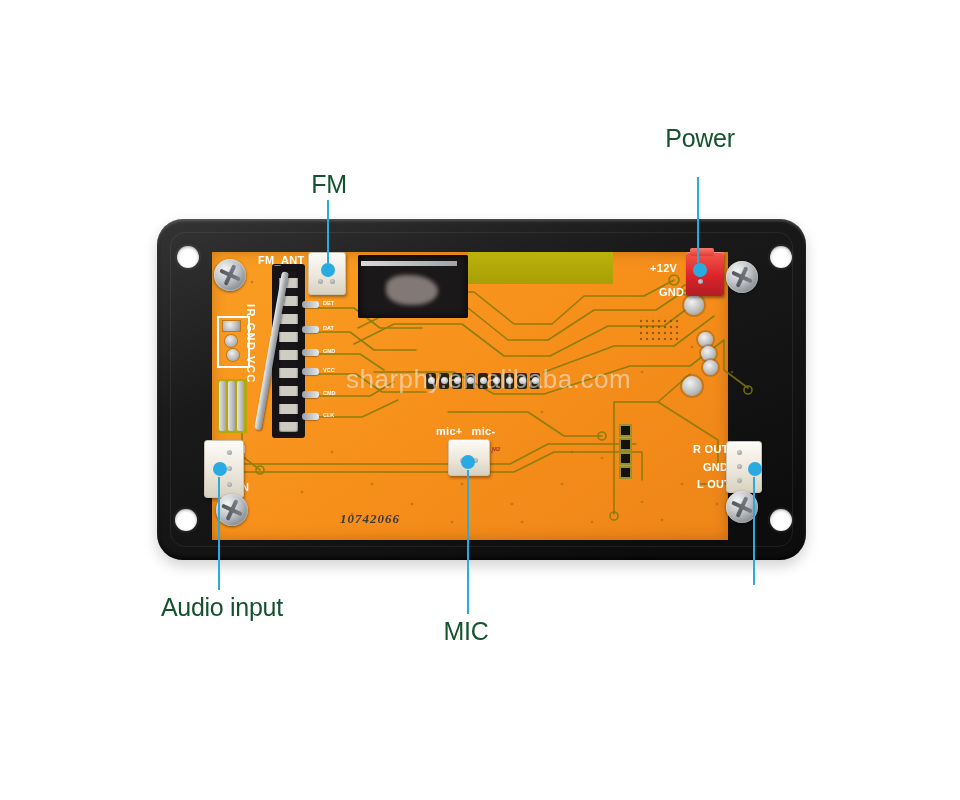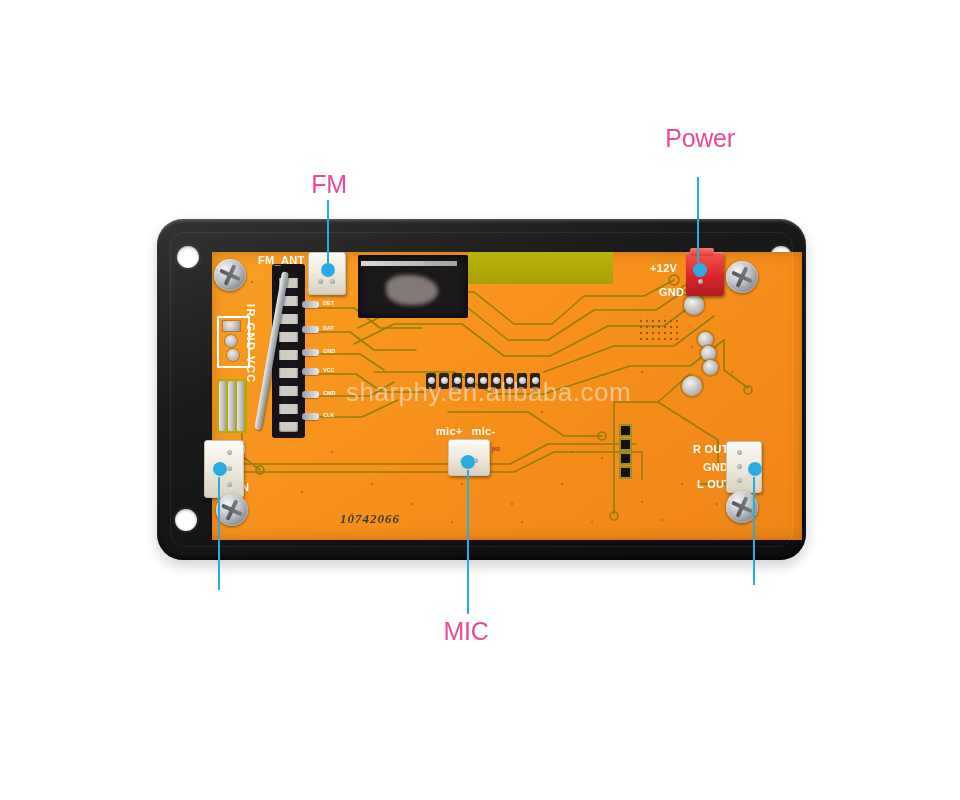--- a/index.html
+++ b/index.html
@@ -1,33 +1,33 @@
 <!DOCTYPE html>
 <html><head>
 <meta charset="utf-8">
 <style>
   html,body{margin:0;padding:0;background:#fff;}
   .canvas{position:relative;width:960px;height:800px;background:#ffffff;overflow:hidden;
           font-family:"Liberation Sans",sans-serif;}
   
-  .callout{position:absolute;color:#ec4899;font-size:25px;letter-spacing:-0.3px;z-index:9;white-space:nowrap;}
+  .callout{position:absolute;color:#14532d;font-size:25px;letter-spacing:-0.3px;z-index:9;white-space:nowrap;}
   .callout.centered{transform:translateX(-50%);text-align:center;line-height:1.16;}
   .cline{position:absolute;width:2px;background:#29abe2;z-index:8;}
   .cdot{position:absolute;width:14px;height:14px;border-radius:50%;background:#29abe2;z-index:9;}
   
   .frame{position:absolute;left:157px;top:219px;width:649px;height:341px;border-radius:26px;
          background:linear-gradient(160deg,#343434,#1a1a1a 35%,#0d0d0d 90%);
          box-shadow:0 6px 14px rgba(0,0,0,.18), inset 0 2px 3px rgba(255,255,255,.22), inset 0 -2px 4px rgba(0,0,0,.85);
          z-index:1;}
   .frame::after{content:"";position:absolute;inset:13px;border-radius:15px;
          border:1px solid rgba(255,255,255,.07);pointer-events:none;}
   .hole{position:absolute;width:22px;height:22px;border-radius:50%;background:#fff;
         box-shadow:inset 0 1px 3px rgba(0,0,0,.35),0 0 0 2px rgba(255,255,255,.05);}
   
-  .pcb{position:absolute;left:55px;top:33px;width:590px;height:288px;
+  .pcb{position:absolute;left:55px;top:33px;width:516px;height:288px;
        background:linear-gradient(145deg,#fa9e22,#f68e1a 55%,#ee8518);
        box-shadow:inset 0 0 14px rgba(110,50,0,.35);}
   .traces{position:absolute;left:0;top:0;z-index:1;}
   .silk{position:absolute;color:#fff;font-weight:bold;font-size:11px;letter-spacing:.3px;z-index:3;white-space:nowrap;}
   .silk-v{writing-mode:vertical-rl;letter-spacing:1.5px;}
   .micro{font-size:5.5px;font-weight:bold;color:#fff;position:absolute;z-index:3;letter-spacing:0;}
   
   .conn-white{position:absolute;border-radius:3px;z-index:4;
        background:linear-gradient(180deg,#fdfbf7,#ece7db 55%,#d8d1c1);
        border:1px solid #c9c2b1;box-shadow:1px 2px 3px rgba(0,0,0,.35), inset 0 1px 0 #fff;}
@@ -71,40 +71,41 @@
        background:radial-gradient(circle at 40% 35%,#f2f2f2,#a8a8a8);}
   .sqpad{position:absolute;width:9px;height:9px;background:#14120b;border:2px solid #97902c;z-index:2;}
   .rpad{position:absolute;border-radius:50%;z-index:2;
        background:radial-gradient(circle at 40% 35%,#f2f2f2,#b9b9b9 60%,#8c8c8c);
        box-shadow:0 0 0 2px rgba(130,90,20,.4);}
   .model{position:absolute;left:92px;top:214px;z-index:3;font-family:"Liberation Serif",serif;
        font-style:italic;font-weight:bold;font-size:44px;letter-spacing:2px;color:#3a393b;
        text-shadow:1px 1px 0 rgba(255,230,190,.35);}
   .datecode{position:absolute;left:128px;top:259px;z-index:3;font-family:"Liberation Serif",serif;
        font-style:italic;font-weight:bold;font-size:13px;letter-spacing:1px;color:#3a393b;}
-  .watermark{position:absolute;left:346px;top:377px;z-index:6;font-size:26px;letter-spacing:.5px;
+  .watermark{position:absolute;left:346px;top:364px;z-index:6;font-size:26px;letter-spacing:.5px;
        color:rgba(242,242,242,.55);}
   .mic-silk{position:absolute;left:224px;top:173px;z-index:3;display:flex;gap:9px;}
   .microred{position:absolute;font-size:6px;font-weight:bold;color:#a23333;z-index:5;}
 </style>
 </head>
 <body>
 
 <div class="canvas">
 
   <div class="callout centered" style="left:329px;top:170px;">FM</div>
   <div class="cline" style="left:327px;top:200px;height:63px;"></div>
   <div class="cdot" style="left:321px;top:263px;"></div>
 
   <div class="callout centered" style="left:700px;top:124px;">
     <div>Power</div>
   </div>
   <div class="cline" style="left:697px;top:177px;height:86px;"></div>
   <div class="cdot" style="left:693px;top:263px;"></div>
 
+  <div class="callout" style="left:161px;top:593px;">Audio input</div>
   <div class="cline" style="left:218px;top:477px;height:113px;"></div>
   <div class="cdot" style="left:213px;top:462px;"></div>
 
   <div class="callout centered" style="left:466px;top:617px;">MIC</div>
   <div class="cline" style="left:467px;top:470px;height:144px;"></div>
   <div class="cdot" style="left:461px;top:455px;"></div>
 
   <div class="cline" style="left:753px;top:477px;height:108px;"></div>
   <div class="cdot" style="left:748px;top:462px;"></div>
 

